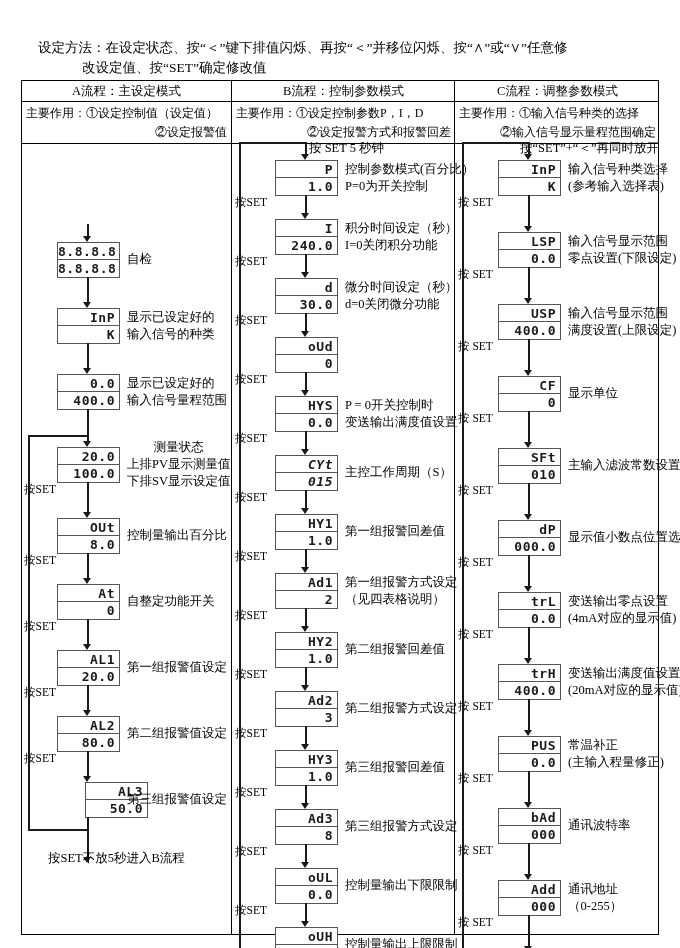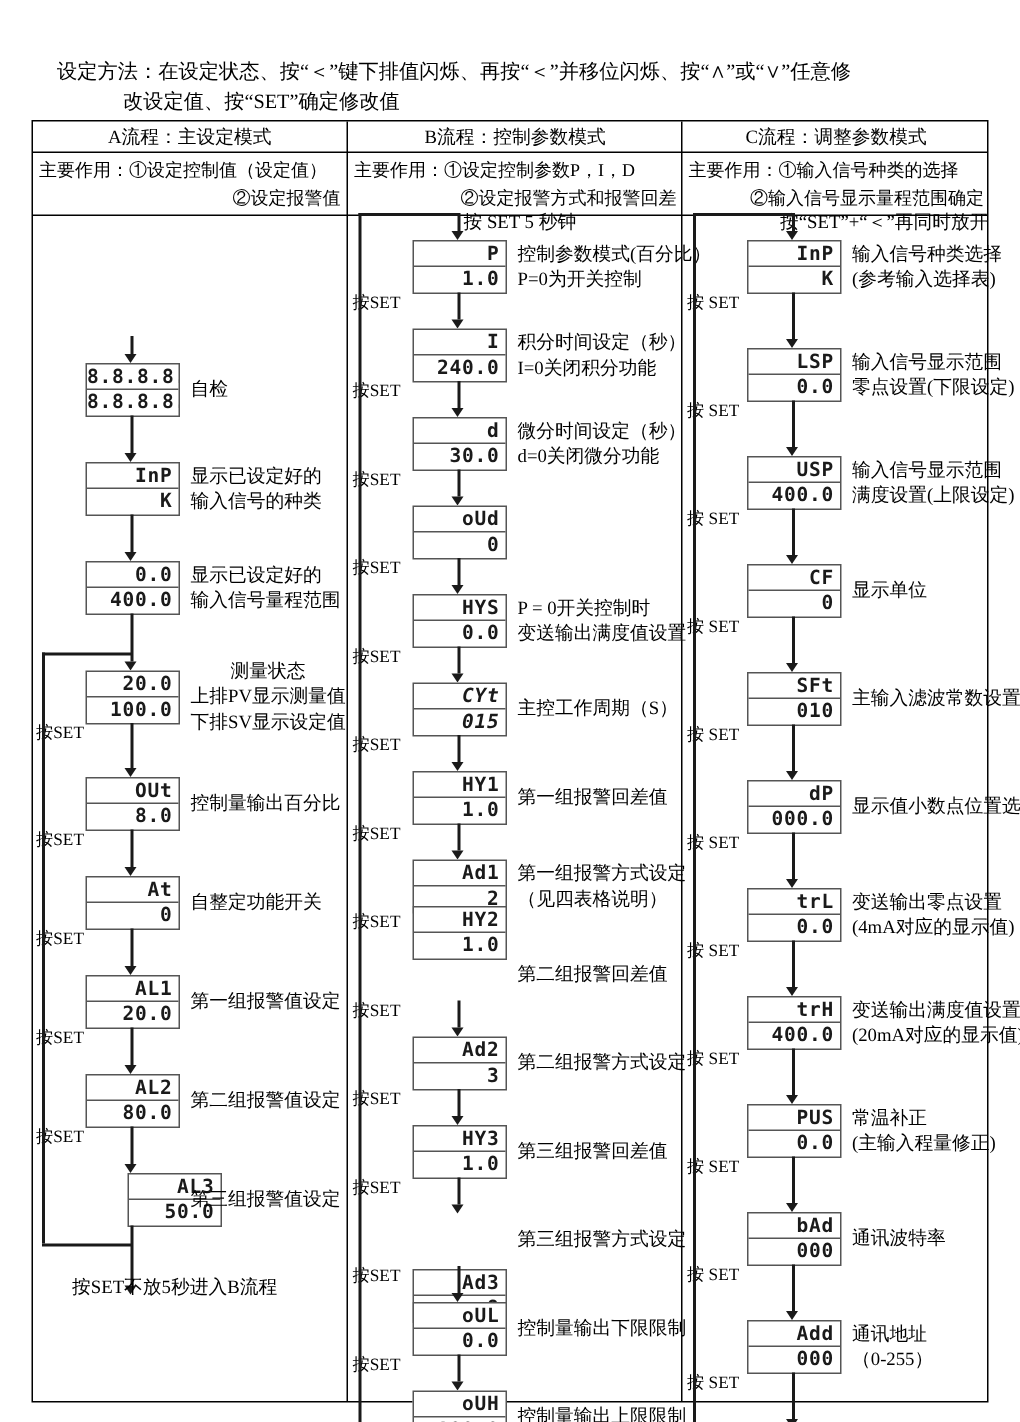--- a/index.html
+++ b/index.html
@@ -284,21 +284,21 @@
           <div class="row top ">Ad1</div>
           <div class="row">2</div>
         </div>
         <div class="cap" style="left: 112px; top: 429.5px;">
           <div>第一组报警方式设定</div>
           <div>（见四表格说明）</div>
         </div>
         <div class="vconn" style="left: 72px; top: 464px; height: 18px;"></div>
         <div class="arrowhead" style="left: 68px; top: 482px;"></div>
         <div class="setlbl" style="left: 2px; top: 465px;">按SET</div>
-        <div class="lcd" style="left: 42px; top: 460px;">
+        <div class="lcd" style="left: 42px; top: 488px;">
           <div class="row top ">HY2</div>
           <div class="row">1.0</div>
         </div>
         <div class="cap" style="left: 112px; top: 497px;">
           <div>第二组报警回差值</div>
         </div>
         <div class="vconn" style="left: 72px; top: 523px; height: 18px;"></div>
         <div class="arrowhead" style="left: 68px; top: 541px;"></div>
         <div class="setlbl" style="left: 2px; top: 524px;">按SET</div>
         <div class="lcd" style="left: 42px; top: 547px;">
@@ -314,21 +314,21 @@
         <div class="lcd" style="left: 42px; top: 606px;">
           <div class="row top ">HY3</div>
           <div class="row">1.0</div>
         </div>
         <div class="cap" style="left: 112px; top: 615px; text-align: center;">
           <div>第三组报警回差值</div>
         </div>
         <div class="vconn" style="left: 72px; top: 641px; height: 18px;"></div>
         <div class="arrowhead" style="left: 68px; top: 659px;"></div>
         <div class="setlbl" style="left: 2px; top: 642px;">按SET</div>
-        <div class="lcd" style="left: 42px; top: 702px;">
+        <div class="lcd" style="left: 42px; top: 665px;">
           <div class="row top ">Ad3</div>
           <div class="row">8</div>
         </div>
         <div class="cap" style="left: 112px; top: 674px;">
           <div>第三组报警方式设定</div>
         </div>
         <div class="vconn" style="left: 72px; top: 700px; height: 18px;"></div>
         <div class="arrowhead" style="left: 68px; top: 718px;"></div>
         <div class="setlbl" style="left: 2px; top: 701px;">按SET</div>
         <div class="lcd" style="left: 42px; top: 724px;">

